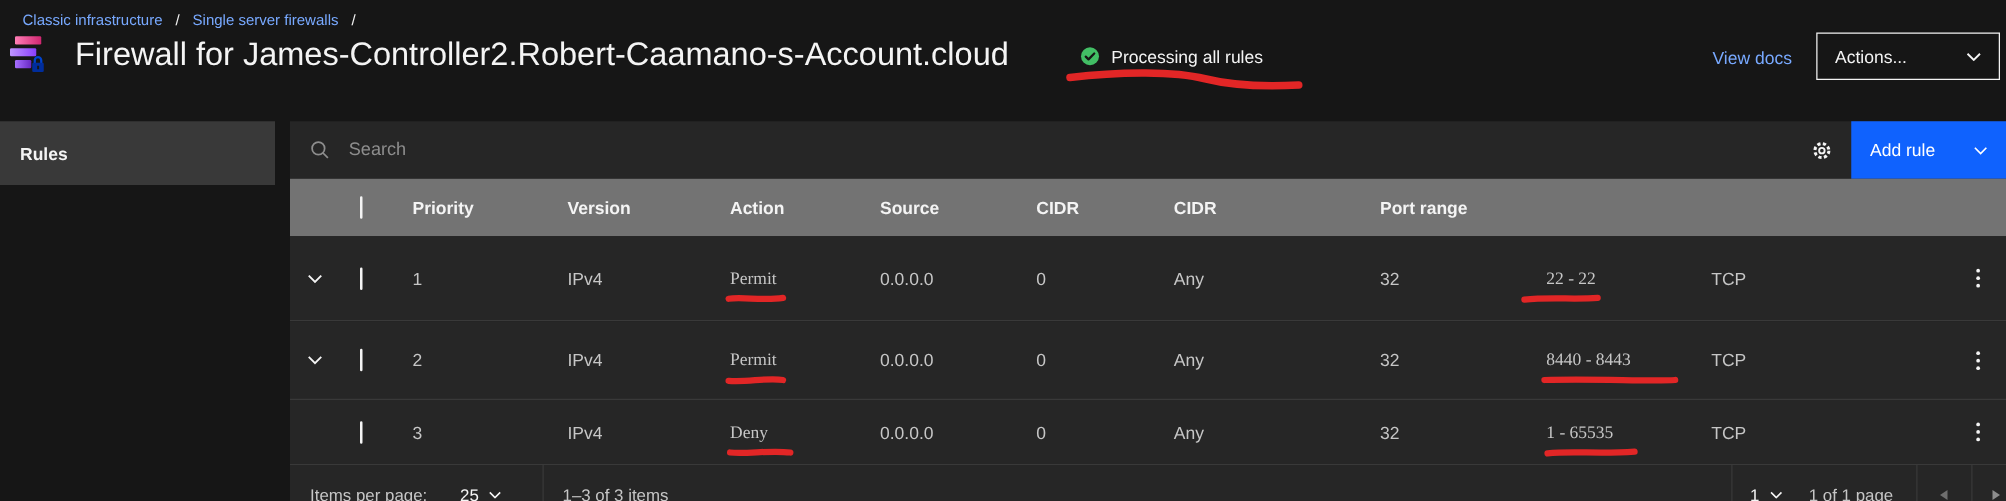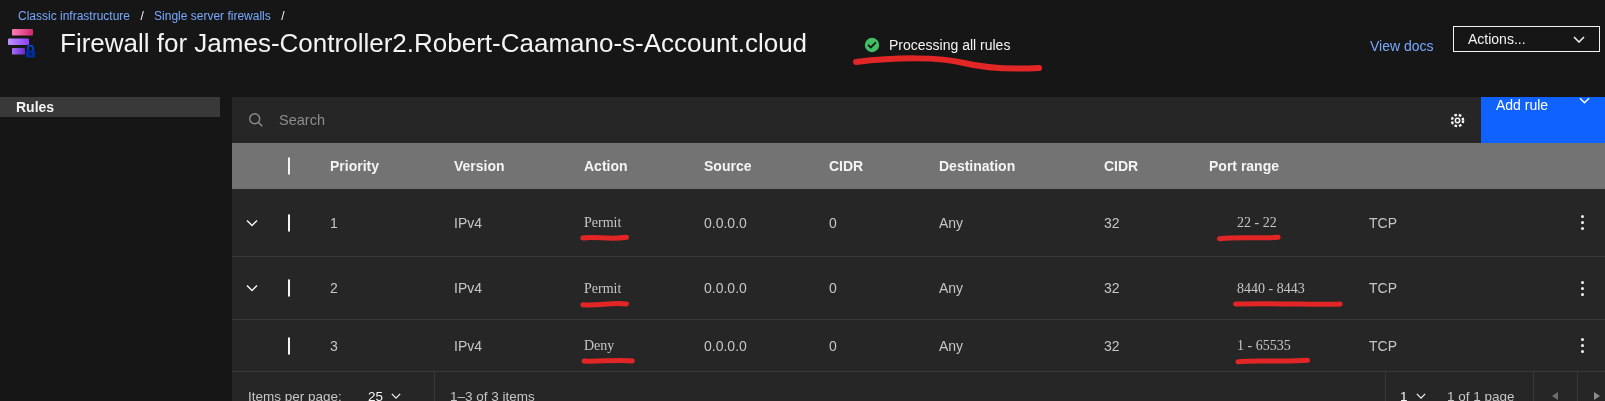--- a/index.html
+++ b/index.html
@@ -19,39 +19,39 @@
   .title-row { position:absolute; left:6px; top:27px; display:flex; align-items:center; gap:24px; }
   .page-title { margin:0; font-size:26px; font-weight:400; color:#f4f4f4; white-space:nowrap; }
 
   .status { position:absolute; left:864px; top:37px; display:flex; align-items:center; gap:9px; font-size:14px; color:#f4f4f4; }
 
   .ann-status { position:absolute; left:852px; top:55px; width:192px; height:18px; pointer-events:none; }
 
   .view-docs { position:absolute; left:1370px; top:38px; color:#78a9ff; cursor:pointer; }
 
   .actions-box {
-    position:absolute; left:1453px; top:26px; width:147px; height:26px;
+    position:absolute; left:1453px; top:26px; width:147px; height:38px;
     border:1px solid #f4f4f4; display:flex; align-items:center; justify-content:space-between;
     padding:0 14px; cursor:pointer; background:transparent;
   }
 
   
   .sidebar-item {
-    position:absolute; left:0; top:97px; width:220px; height:20px;
+    position:absolute; left:0; top:97px; width:220px; height:51px;
     background:#393939; display:flex; align-items:center; padding-left:16px;
     font-weight:bold; cursor:pointer;
   }
 
   
   .toolbar { position:absolute; left:232px; top:97px; width:1373px; height:46px; display:flex; background:#262626; }
   .search-box { flex:1; display:flex; align-items:center; gap:15px; padding-left:16px; cursor:text; }
   .search-placeholder { color:#8d8d8d; font-size:14.5px; }
   .gear-btn { width:48px; display:flex; align-items:center; justify-content:center; cursor:pointer; }
   .add-rule-btn {
-    width:124px; background:#0f62fe; color:#ffffff; display:flex; 
+    width:124px; background:#0f62fe; color:#ffffff; display:flex; align-items:center;
     justify-content:space-between; padding:0 15px; cursor:pointer; font-size:14px;
   }
 
   
   .grid {
     display:grid;
     grid-template-columns:40px 44px 124px 130px 120px 125px 110px 165px 105px 160px 205px 45px;
     align-items:center;
   }
   .thead {
@@ -175,21 +175,20 @@
 </div>
 
 <div class="thead grid">
   <span></span>
   <span><span class="cb" style="margin-left:16px"></span></span>
   <span class="cell">Priority</span>
   <span class="cell">Version</span>
   <span class="cell">Action</span>
   <span class="cell">Source</span>
   <span class="cell">CIDR</span>
-  <span class="cell">Destination</span>
   <span class="cell">CIDR</span>
   <span class="cell">Port range</span>
   <span></span>
 </div>
 
 <div class="tbody">
 
   <div class="trow grid">
     <span class="expand-cell">
       <svg width="12" height="8" viewBox="0 0 12 8">

